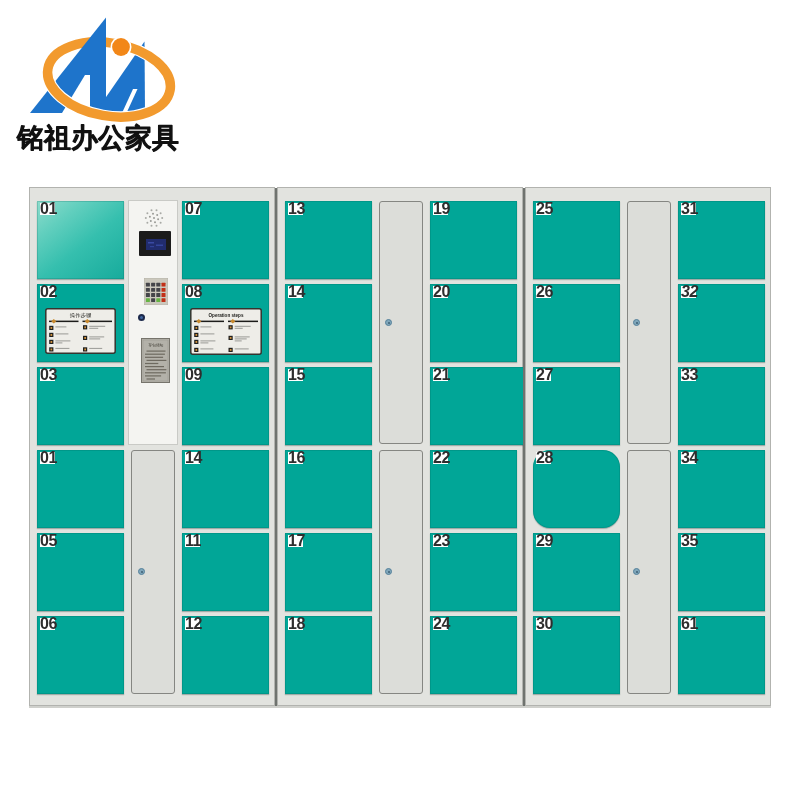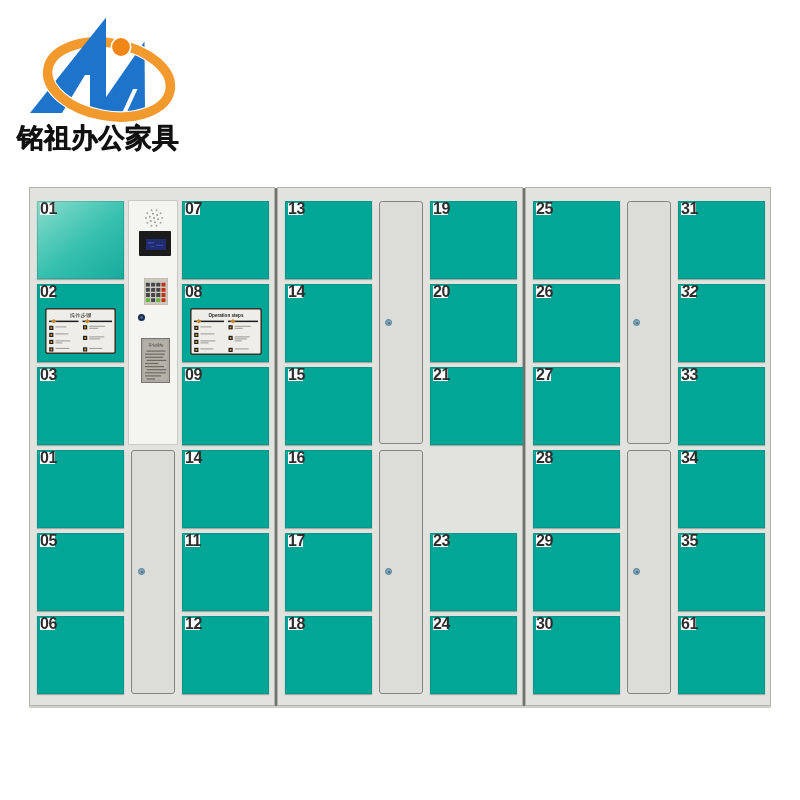--- a/index.html
+++ b/index.html
@@ -202,20 +202,23 @@
     </div>
 
 <div class="door" style="left:152px;top:96px;">
       <div class="lab">20</div>
     </div>
 
 <div class="door" style="left:152px;top:179px;padding-left:40px;">
       <div class="lab">21</div>
     </div>
 
+<div class="door" style="left:152px;top:262px;">
+      <div class="lab">22</div>
+    </div>
 
 <div class="door" style="left:152px;top:345px;">
       <div class="lab">23</div>
     </div>
 
 <div class="door" style="left:152px;top:428px;">
       <div class="lab">24</div>
     </div>
 
 <div class="rpanel" style="left:101px;top:13px;height:243px;"></div>
@@ -234,21 +237,21 @@
     </div>
 
 <div class="door" style="left:7px;top:96px;">
       <div class="lab">26</div>
     </div>
 
 <div class="door" style="left:7px;top:179px;">
       <div class="lab">27</div>
     </div>
 
-<div class="door" style="left:7px;top:262px;">
+<div class="door" style="left:7px;top:262px;border-radius:17px;">
       <div class="lab">28</div>
     </div>
 
 <div class="door" style="left:7px;top:345px;">
       <div class="lab">29</div>
     </div>
 
 <div class="door" style="left:7px;top:428px;">
       <div class="lab">30</div>
     </div>

